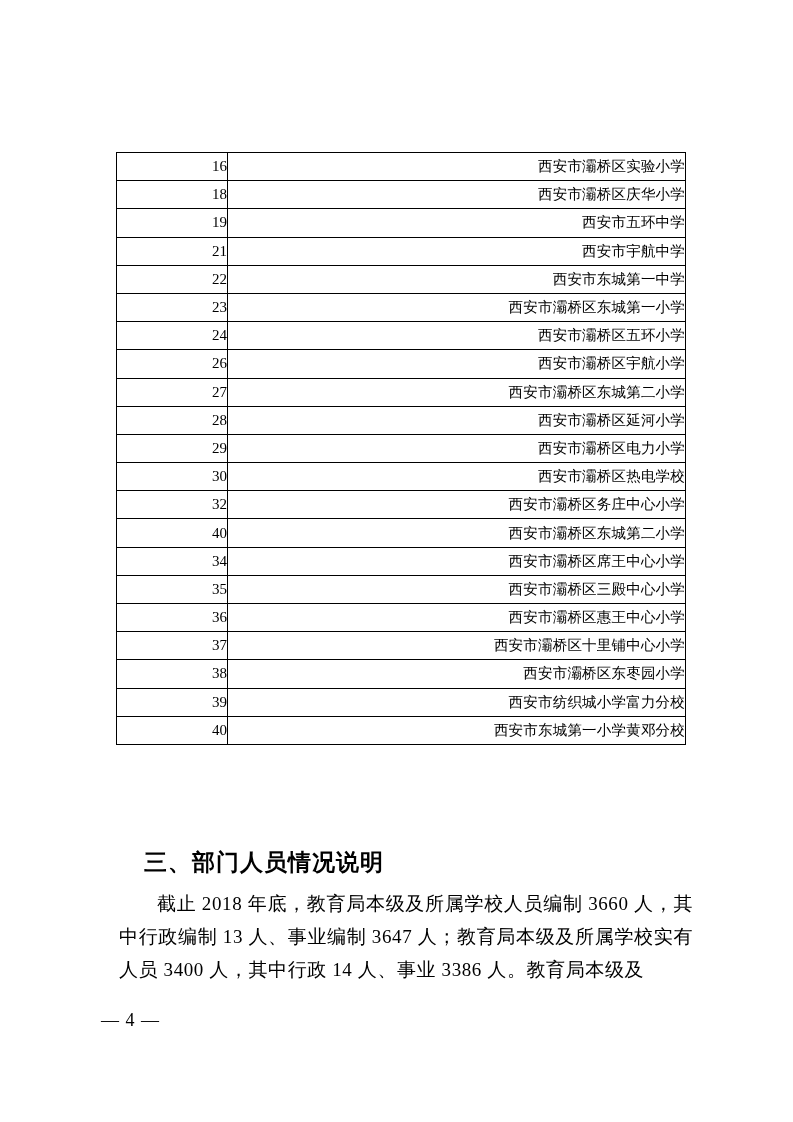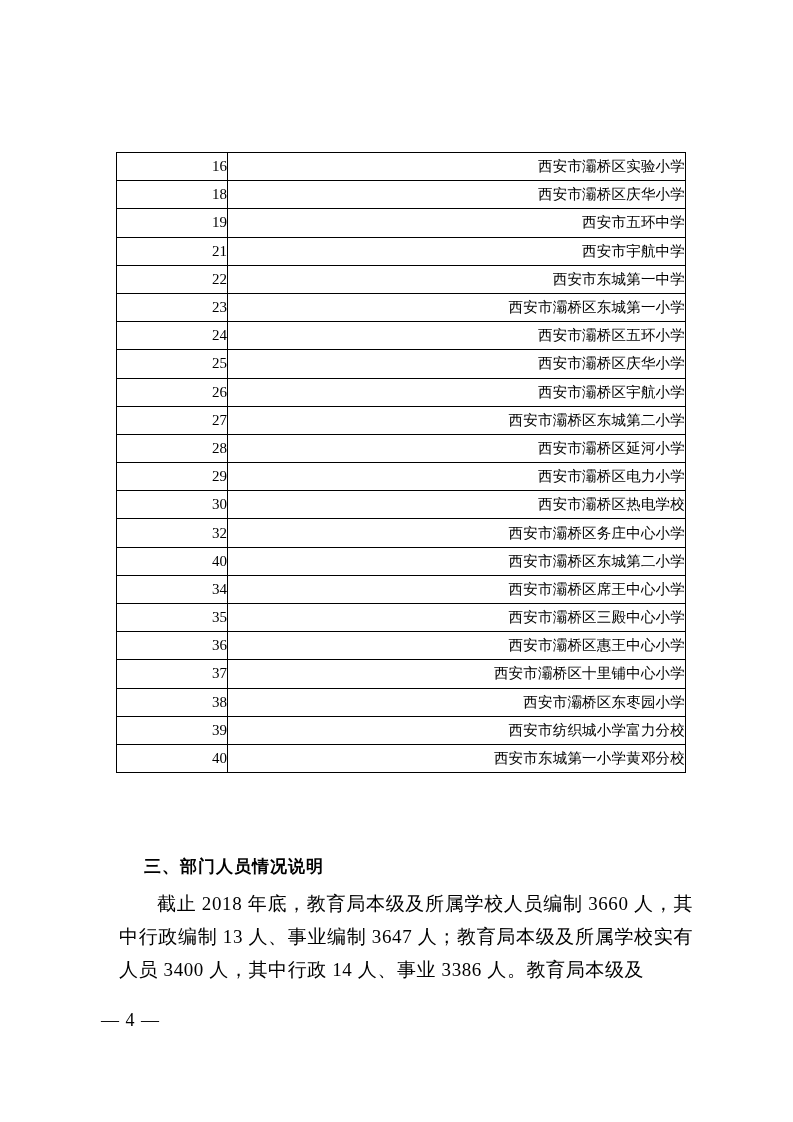--- a/index.html
+++ b/index.html
@@ -51,24 +51,23 @@
     font-family: "DejaVu Sans", "Liberation Sans", sans-serif;
     font-size: 14.5px;
     letter-spacing: 0.2px;
   }
   .section-heading {
     position: absolute;
     left: 144px;
     top: 847px;
     font-family: "DejaVu Sans", "Liberation Sans", sans-serif;
     font-weight: bold;
-    font-size: 17px;
+    font-size: 23px;
     letter-spacing: 1px;
     white-space: nowrap;
-    margin-top: 8px;
   }
   .body-text {
     position: absolute;
     left: 116px;
     top: 884px;
     width: 580px;
     font-family: "Liberation Serif", "DejaVu Serif", serif;
     font-size: 19px;
     line-height: 33px;
     text-align: justify;
@@ -114,24 +113,20 @@
         <td class="num">22</td>
         <td class="name">西安市东城第一中学</td>
       </tr>
       <tr>
         <td class="num">23</td>
         <td class="name">西安市灞桥区东城第一小学</td>
       </tr>
       <tr>
         <td class="num">24</td>
         <td class="name">西安市灞桥区五环小学</td>
-      </tr>
-      <tr>
-        <td class="num">25</td>
-        <td class="name">西安市灞桥区庆华小学</td>
       </tr>
       <tr>
         <td class="num">26</td>
         <td class="name">西安市灞桥区宇航小学</td>
       </tr>
       <tr>
         <td class="num">27</td>
         <td class="name">西安市灞桥区东城第二小学</td>
       </tr>
       <tr>

